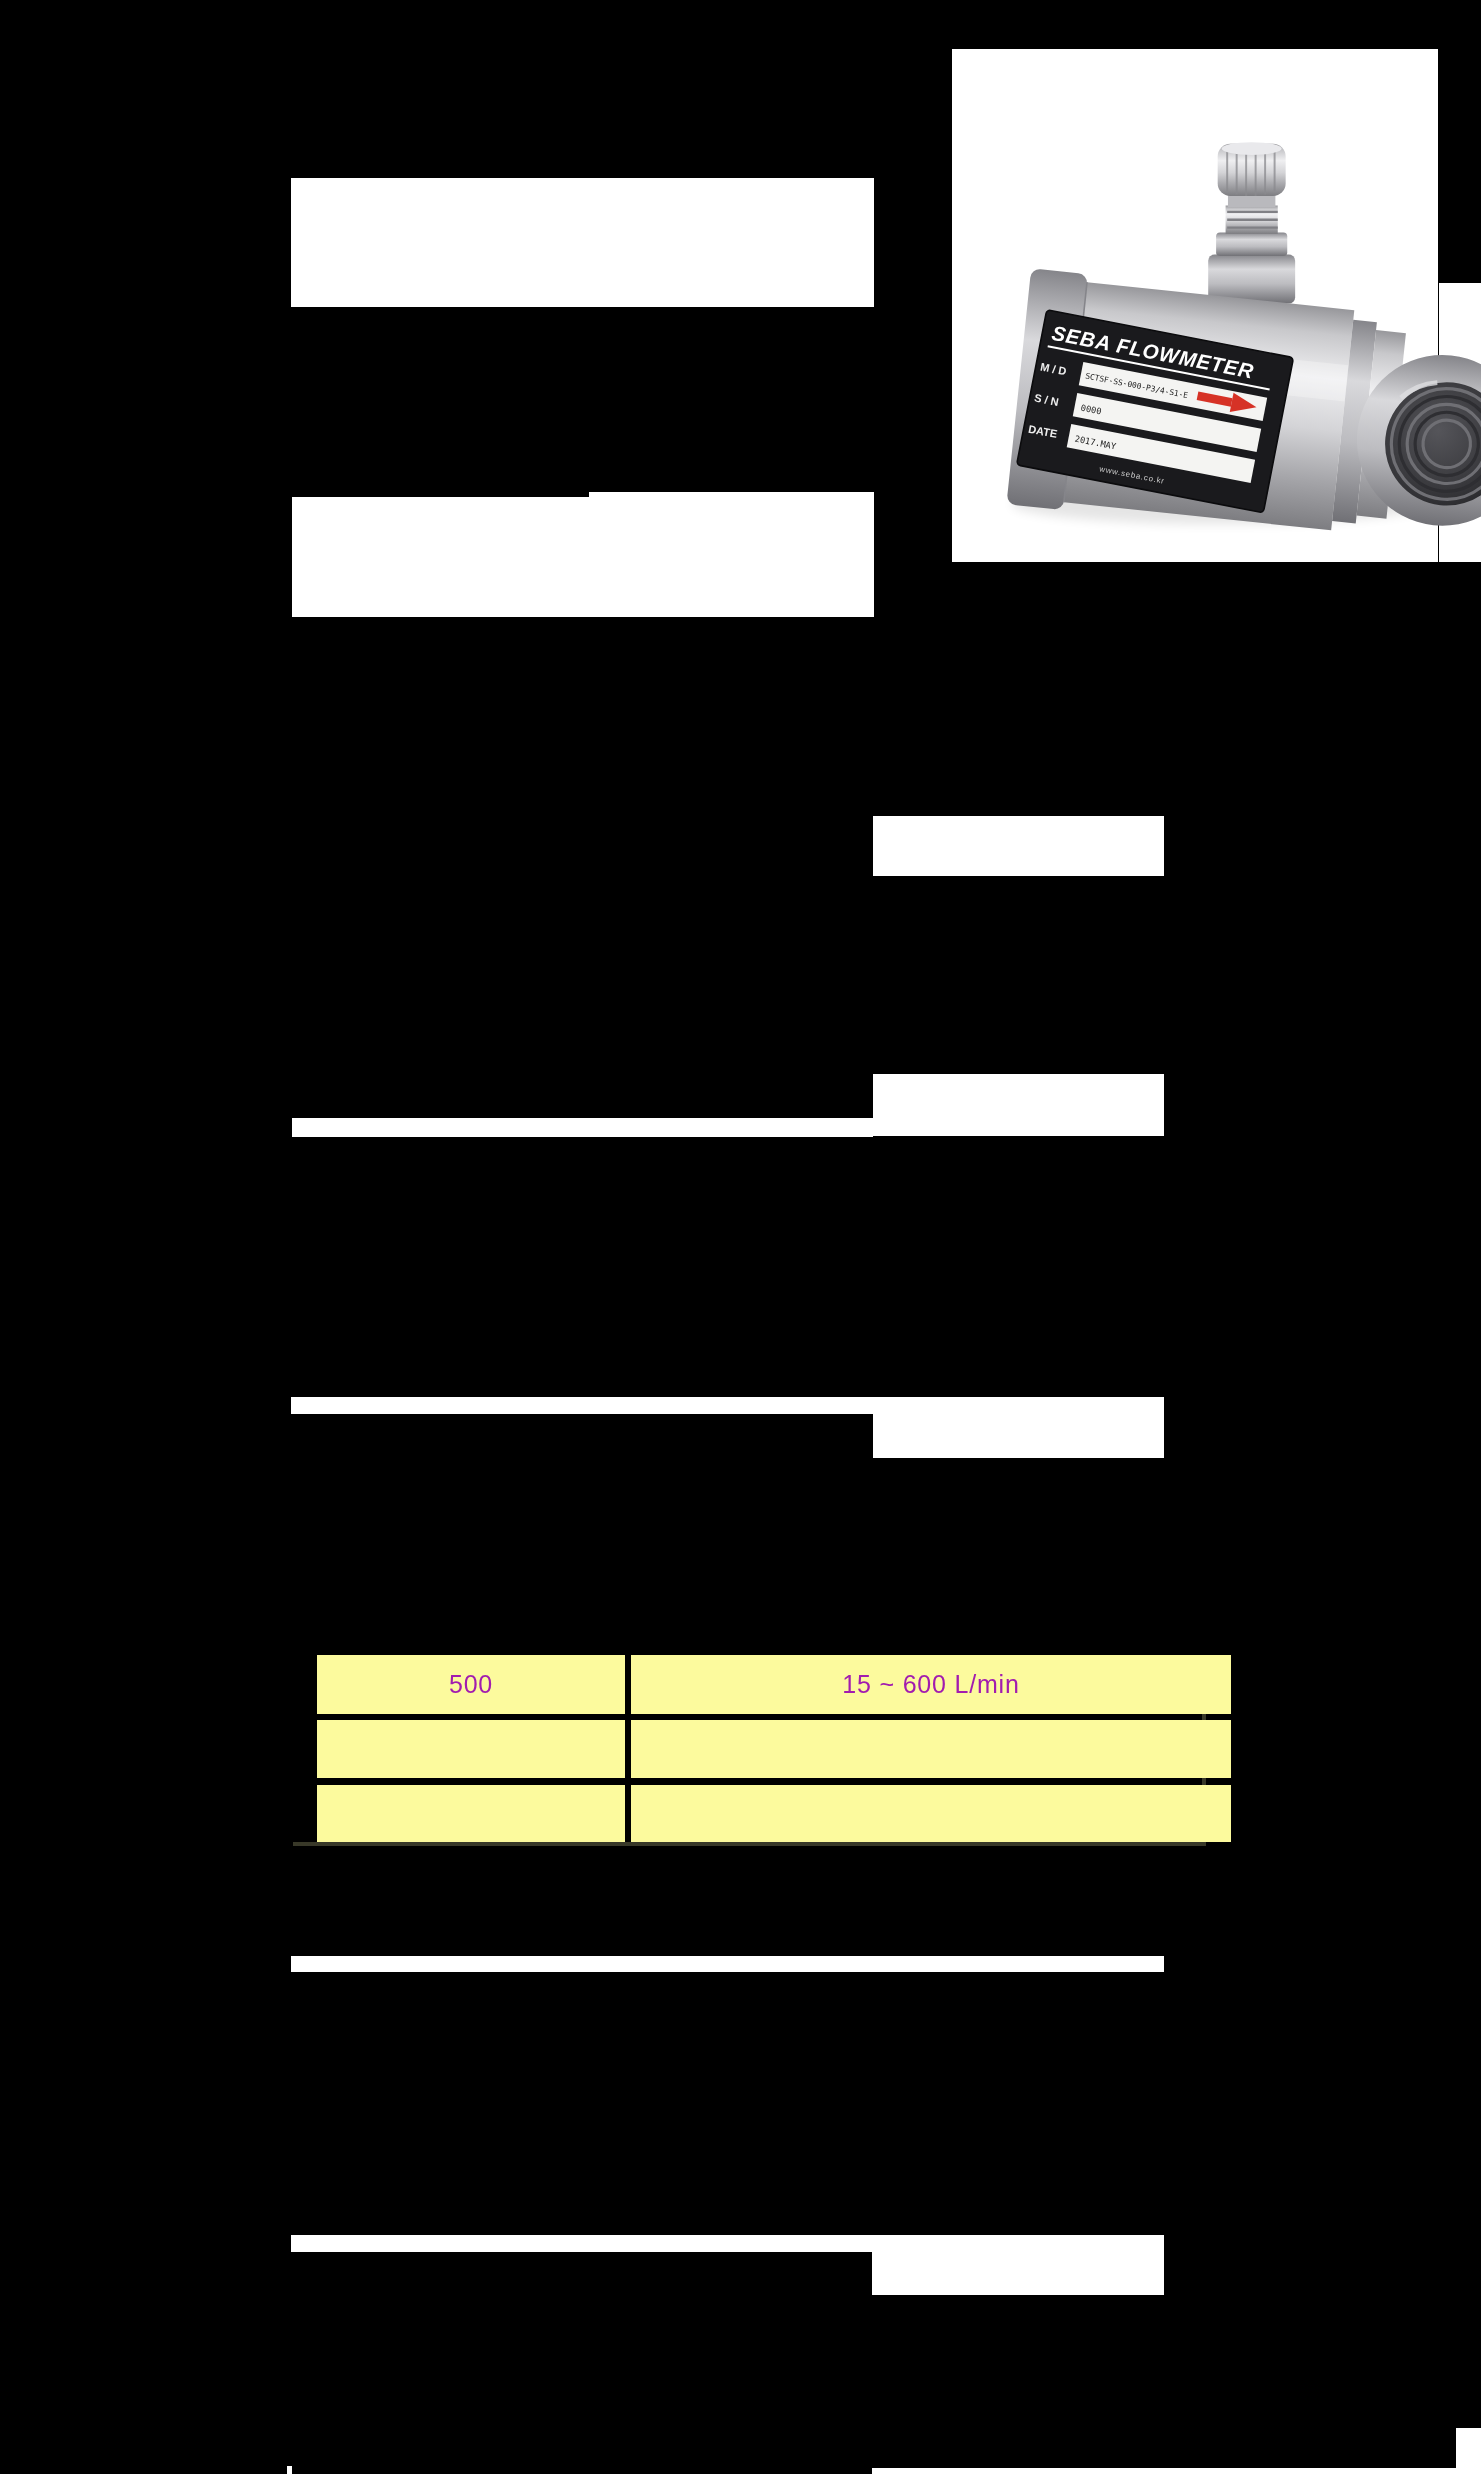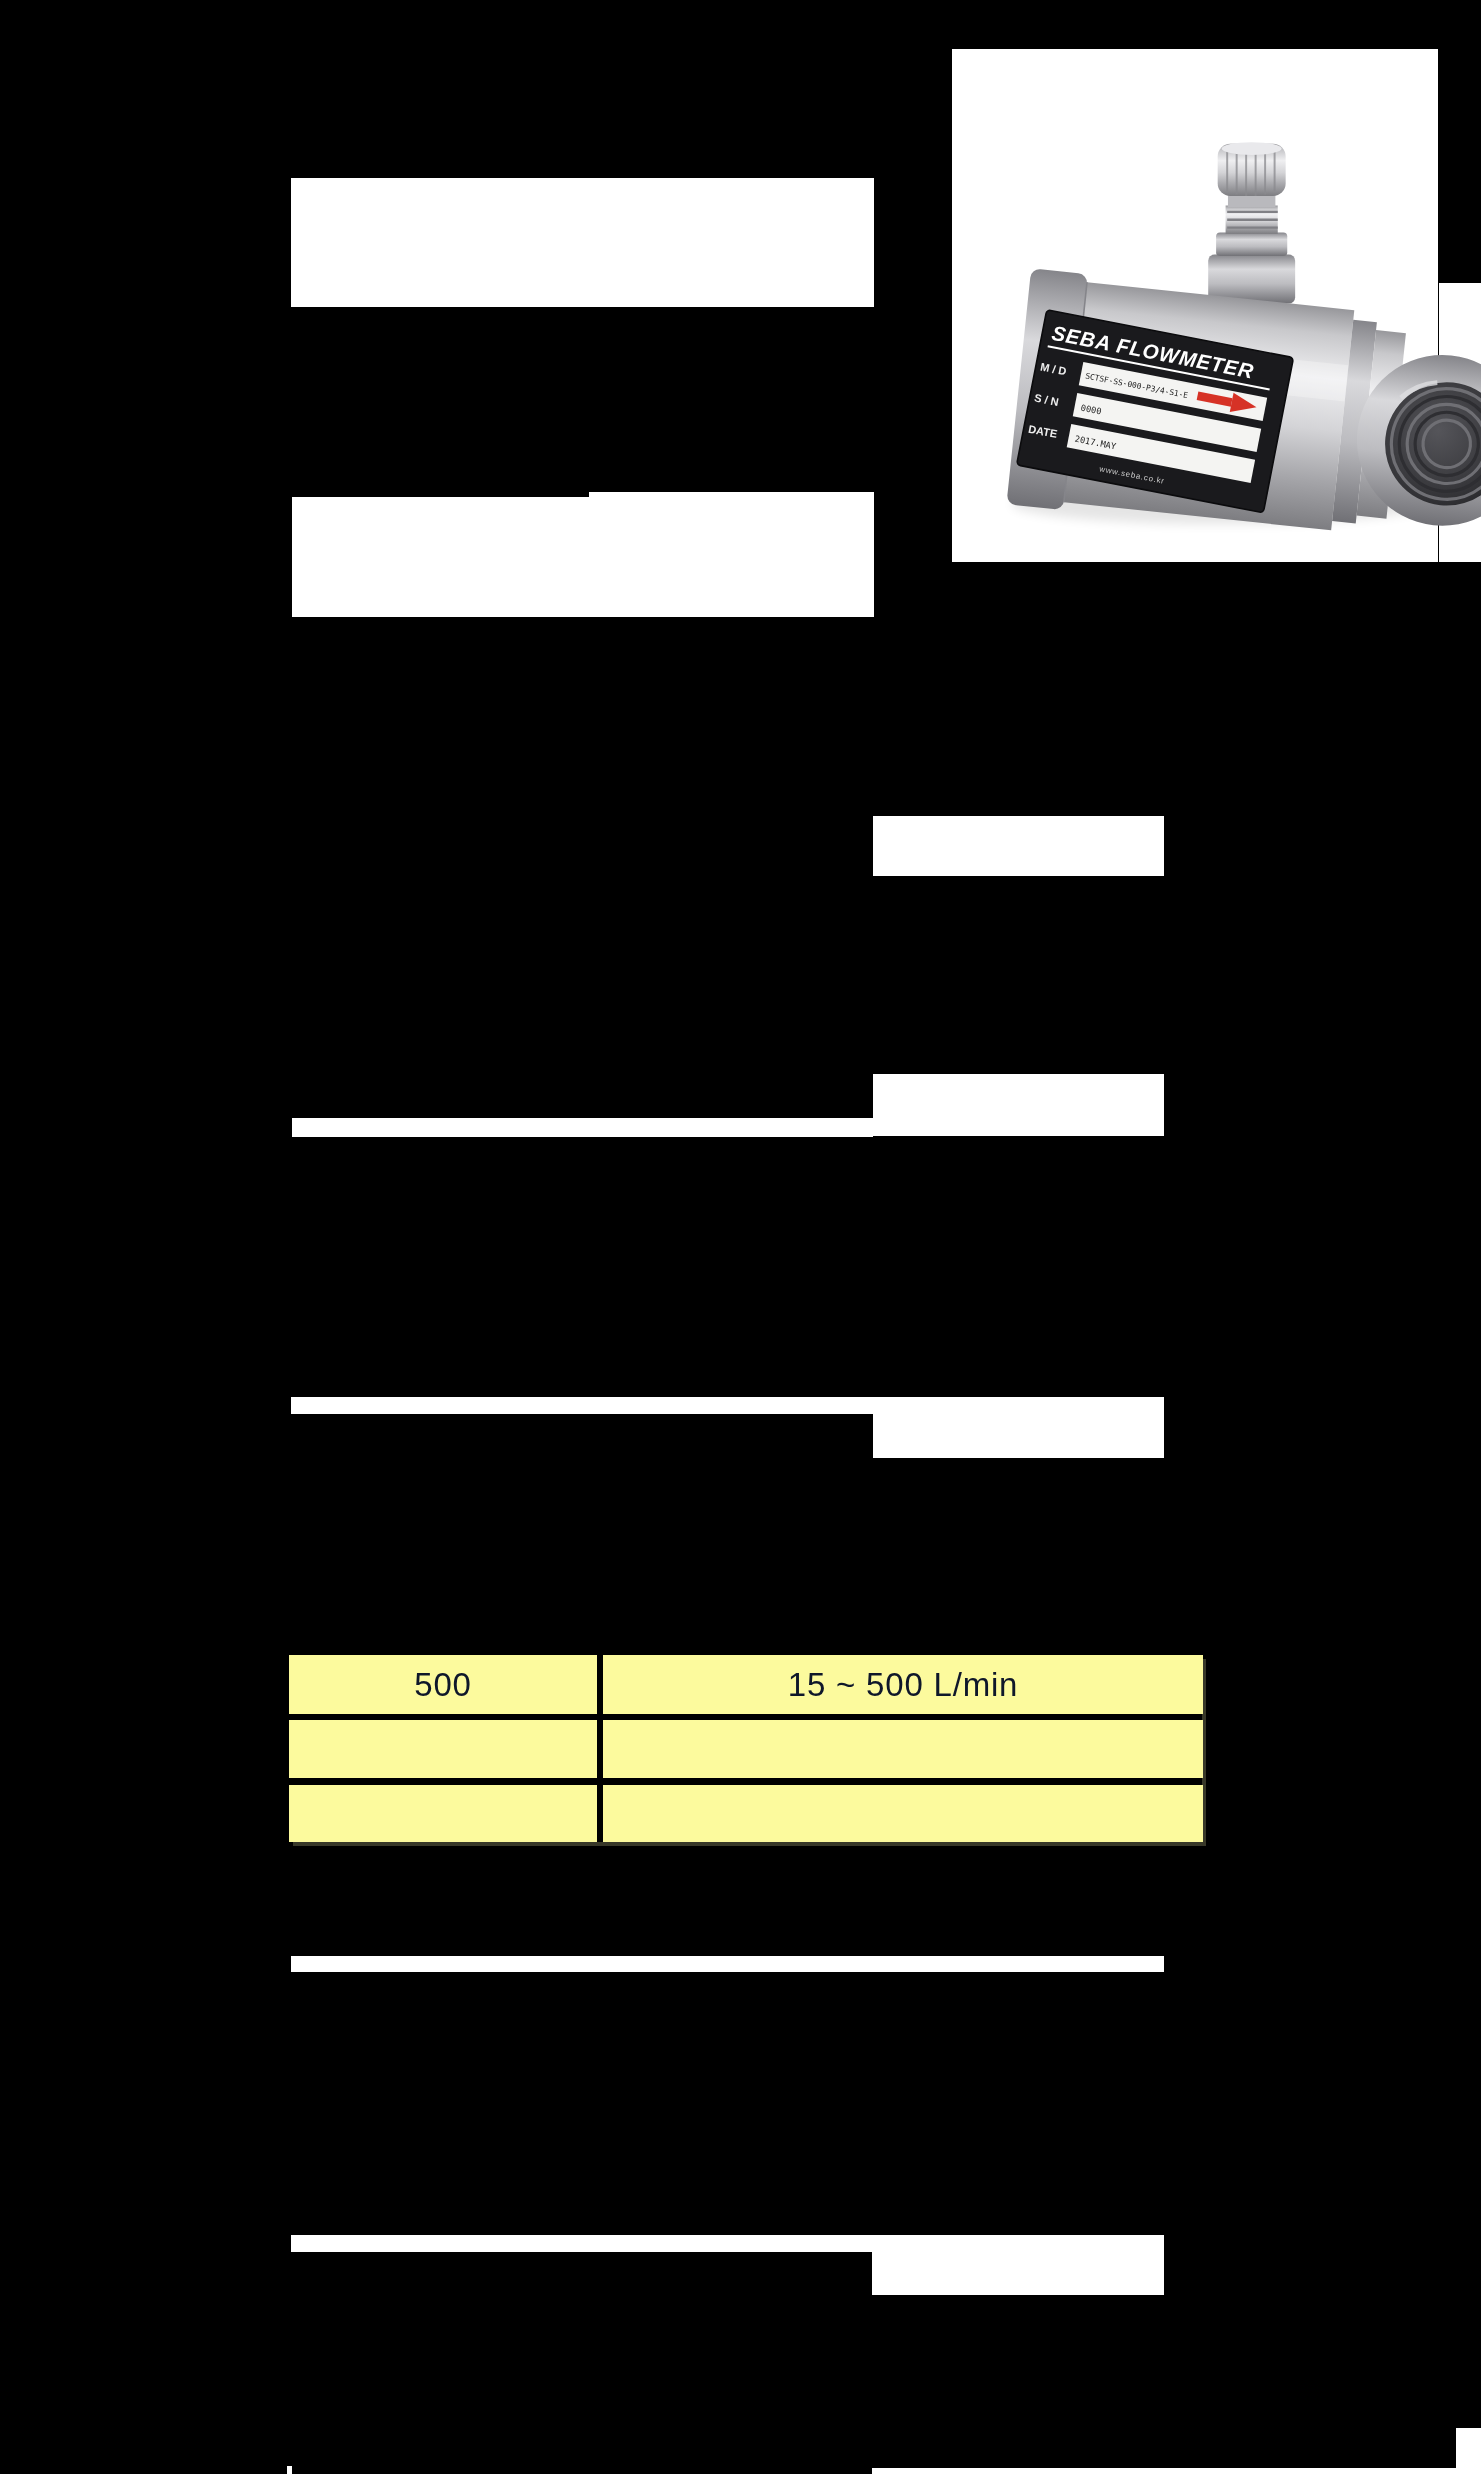--- a/index.html
+++ b/index.html
@@ -34,22 +34,23 @@
 
   
   #spec-table{
     position:absolute;left:289px;top:1655px;width:913px;height:187px;
     background:#000;
     box-shadow:4px 4px 0 #383828;
   }
   .cell{
     position:absolute;background:#fcfa9d;
     display:flex;align-items:center;justify-content:center;
-    color:#0f172a;font-size:33px;font-weight:400;letter-spacing:0.8px;
+    color:#a21caf;font-size:25px;font-weight:400;letter-spacing:0.8px;
     white-space:pre;
+    margin-left:28px;
   }
   .r1{top:0;height:59px;}
   .r2{top:65px;height:58px;}
   .r3{top:130px;height:57px;}
   .c1{left:0;width:308px;}
   .c2{left:314px;width:600px;}
 </style>
 </head>
 <body>
 
@@ -163,21 +164,21 @@
           <rect x="208" y="65" width="44" height="11"></rect>
           <polygon points="252,58 284,70.5 252,83"></polygon>
         </g>
         <text x="104" y="188" font-size="10" fill="#cfcfcf" letter-spacing="1">www.seba.co.kr</text>
       </g>
     </g>
   </svg>
 
   <div id="spec-table">
     <div class="cell r1 c1">500</div>
-    <div class="cell r1 c2">15 ~ 500 L/min</div>
+    <div class="cell r1 c2">15 ~ 600 L/min</div>
     <div class="cell r2 c1"></div>
     <div class="cell r2 c2"></div>
     <div class="cell r3 c1"></div>
     <div class="cell r3 c2"></div>
   </div>
 
 </div>
 
 
 </body></html>

